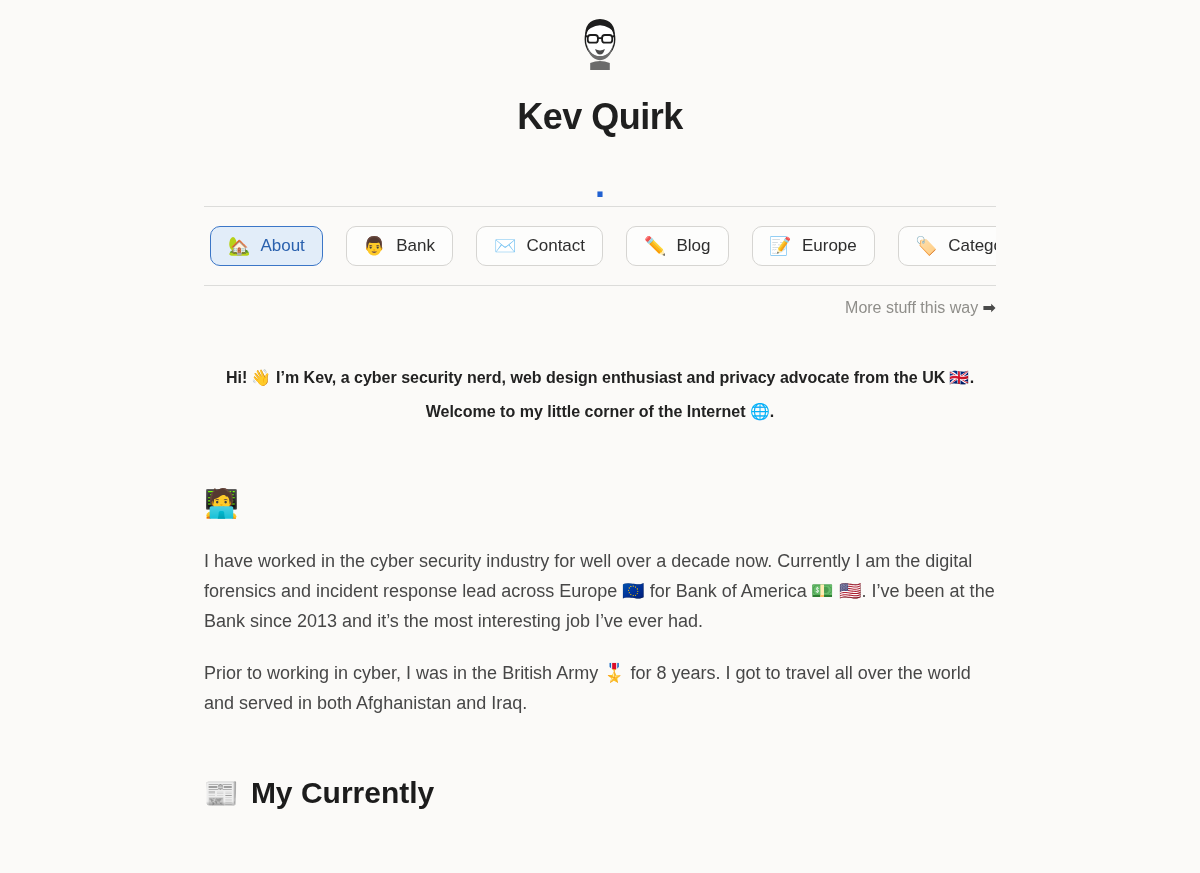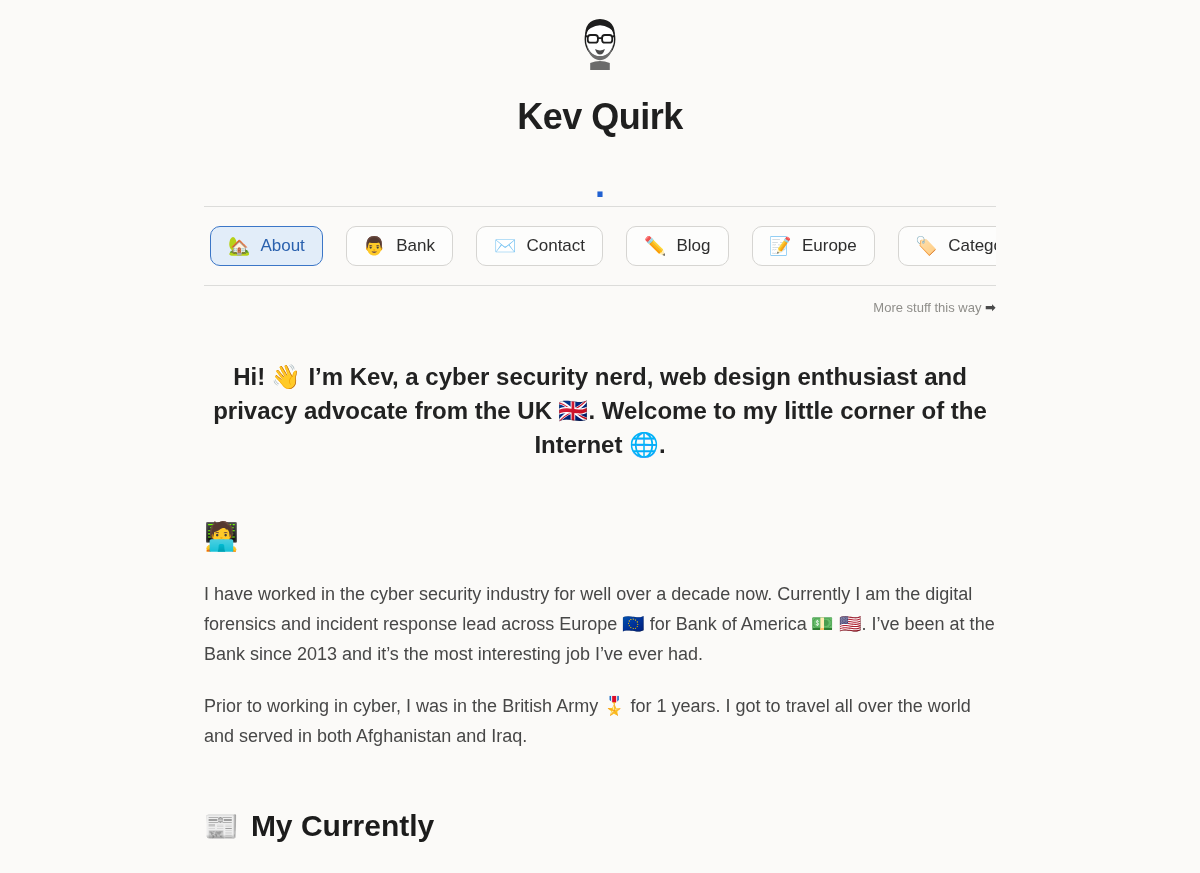--- a/index.html
+++ b/index.html
@@ -79,33 +79,33 @@
   }
   .emoji { font-family: "DejaVu Sans", sans-serif; font-style: normal; }
   .nav-btn .emoji { font-size: 18px; }
 
   
   .more-row {
     margin-top: 12px;
     text-align: right;
   }
   .more-link {
-    font-size: 13px;
+    font-size: 16px;
     color: #8f8e8a;
     text-decoration: none;
     cursor: pointer;
   }
   .more-link .arrow { color: #4a4a4a; font-weight: bold; }
 
   
   .intro {
     margin: 44px auto 0;
     max-width: 780px;
     text-align: center;
-    font-size: 24px;
+    font-size: 16px;
     line-height: 34px;
     font-weight: 800;
     color: #222222;
   }
 
   
   h2.section-title {
     margin: 58px 0 0;
     font-size: 30px;
     font-weight: 800;
@@ -188,21 +188,21 @@
     <a class="more-link"><span>More stuff this way</span> <span class="arrow emoji">➡</span></a>
   </div>
 
   <p class="intro">Hi! 👋 I’m Kev, a cyber security nerd, web design enthusiast and privacy advocate from the UK 🇬🇧. Welcome to my little corner of the Internet 🌐.</p>
 
   <section>
     <h2 class="section-title">
       <span class="emoji">🧑‍💻</span>
     </h2>
     <p class="body-text">I have worked in the cyber security industry for well over a decade now. Currently I am the digital forensics and incident response lead across Europe 🇪🇺 for Bank of America 💵 🇺🇸. I’ve been at the Bank since 2013 and it’s the most interesting job I’ve ever had.</p>
-    <p class="body-text">Prior to working in cyber, I was in the British Army 🎖️ for 1 years. I got to travel all over the world and served in both Afghanistan and Iraq.</p>
+    <p class="body-text">Prior to working in cyber, I was in the British Army 🎖️ for 8 years. I got to travel all over the world and served in both Afghanistan and Iraq.</p>
   </section>
 
   <section>
     <h2 class="section-title">
       <span class="emoji">📰</span>
       <span>My Currently</span>
     </h2>
   </section>
 
 </div>

